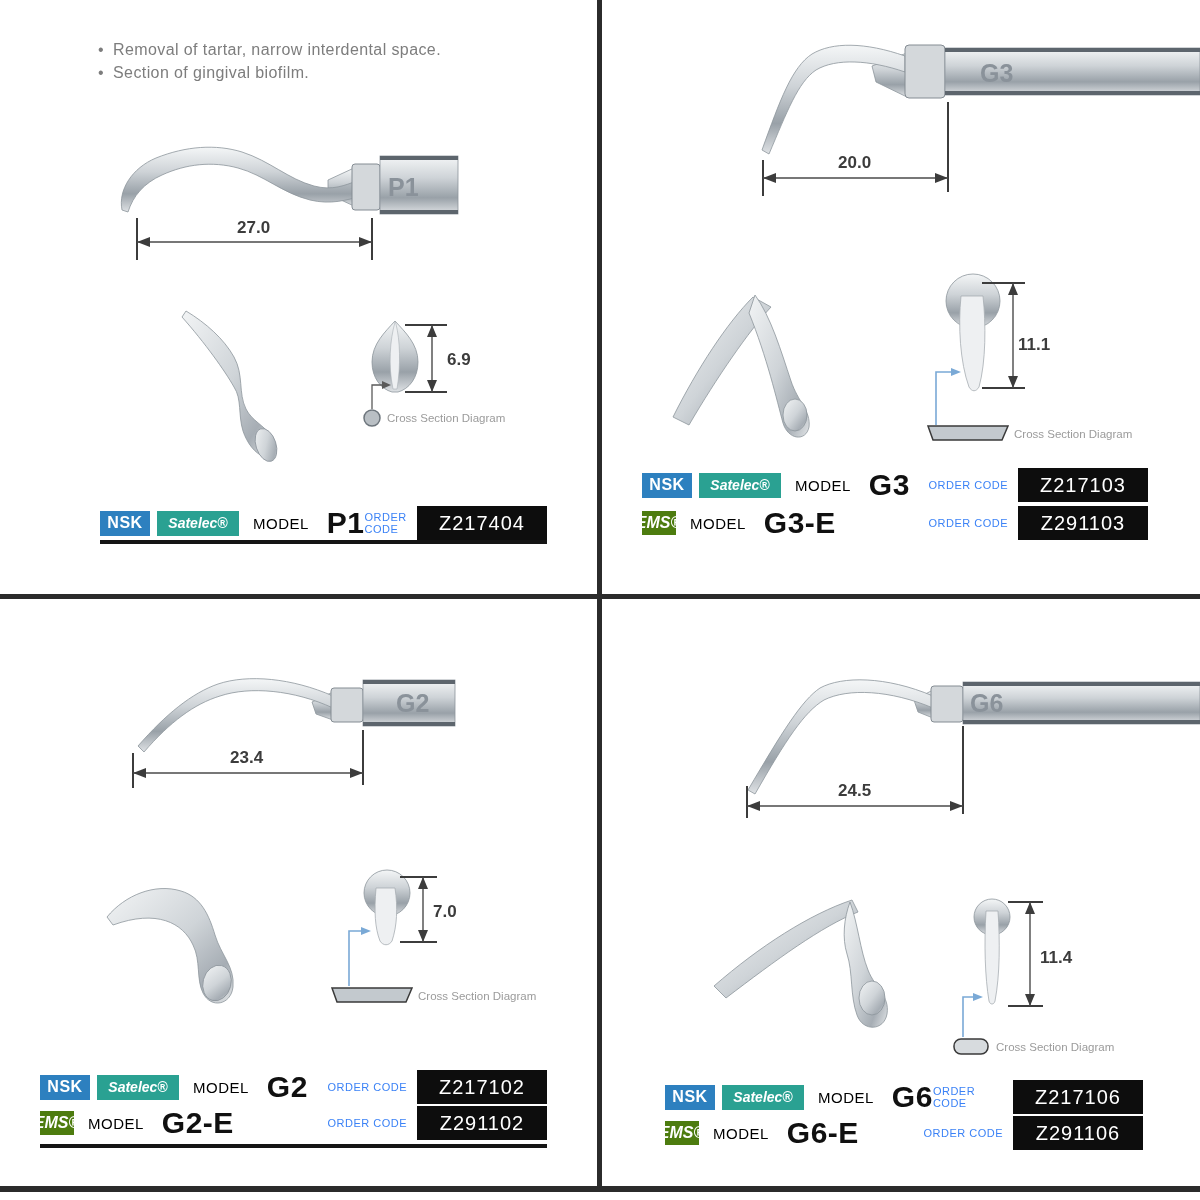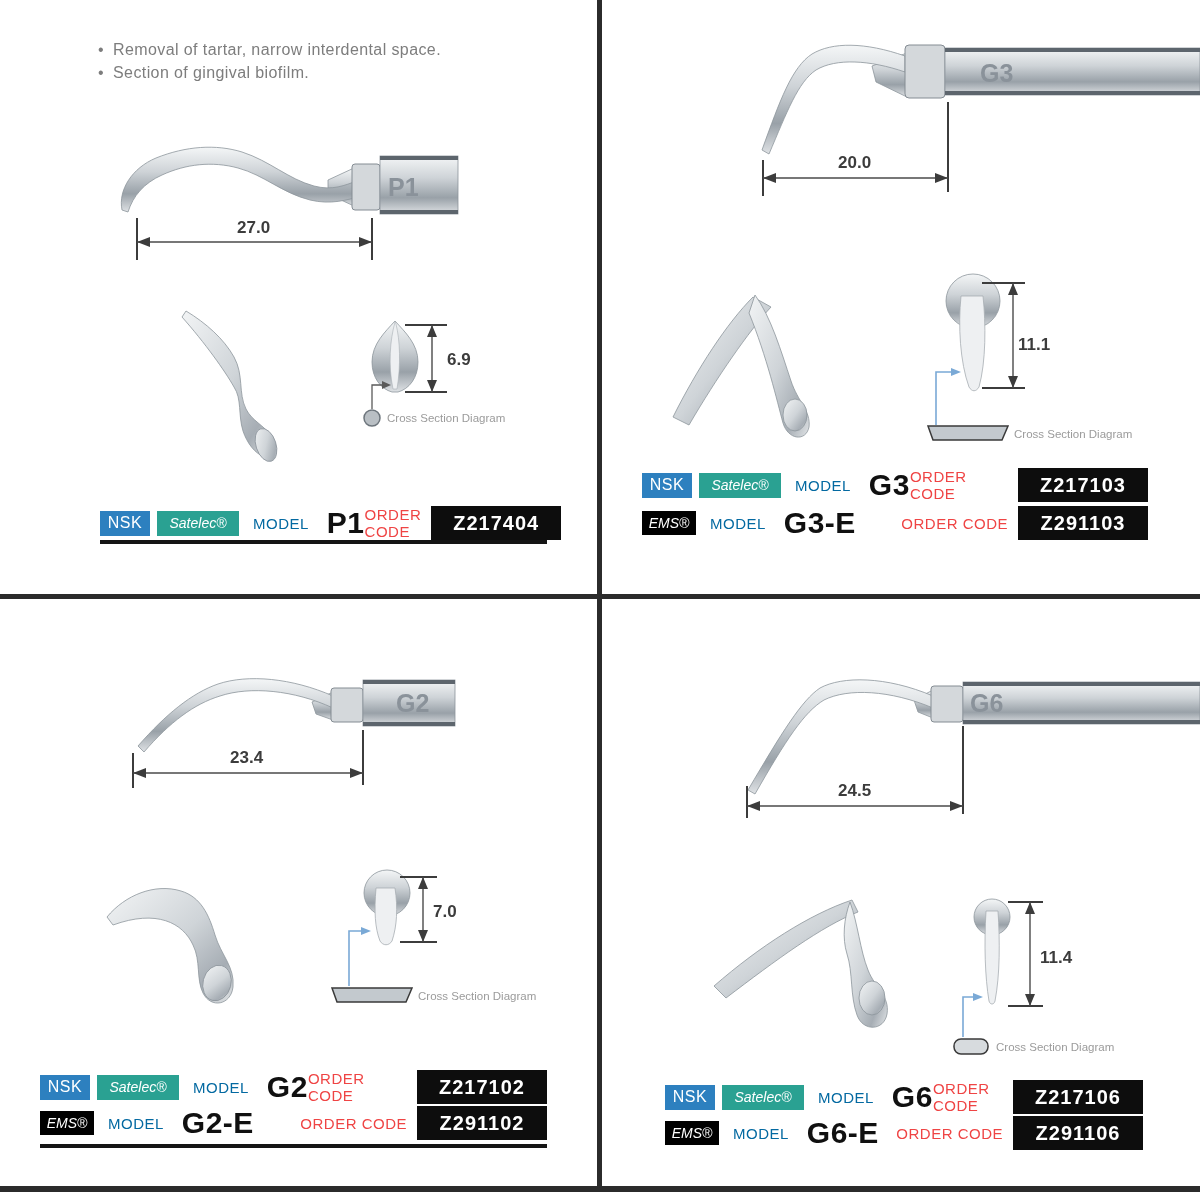--- a/index.html
+++ b/index.html
@@ -7,29 +7,29 @@
     position:relative; width:1200px; height:1200px; background:#ffffff;
     font-family:"Liberation Sans", sans-serif; overflow:hidden;
   }
   .abs { position:absolute; }
   .divider { position:absolute; background:#2b2b2b; }
 
   .bullets { position:absolute; left:98px; top:38px; color:#7d7d7d; font-size:16px; letter-spacing:.4px; }
   .bullets .li { display:flex; gap:9px; line-height:23px; }
 
   .brand-row { position:absolute; display:flex; align-items:center; }
-  .badge { display:inline-flex; align-items:center; justify-content:center; color:#fff; font-weight:normal; box-sizing:border-box; flex:0 0 auto; }
+  .badge { display:inline-flex; align-items:center; justify-content:center; color:#fff; font-weight:bold; box-sizing:border-box; flex:0 0 auto; }
   .badge-nsk { width:50px; height:25px; background:#2d80bf; font-size:16px; letter-spacing:.5px; }
   .badge-satelec { width:82px; height:25px; background:#2aa192; font-size:14px; font-style:italic; margin-left:7px;text-align:right; }
-  .badge-ems { width:54px; height:24px; background:#000000; font-size:14px; font-style:italic; }
-  .badge-code { min-width:130px; height:34px; background:#0d0d0d; font-size:20px; font-weight:bold; letter-spacing:1px; margin-left:10px; padding:0 6px; }
-  .model-label { margin-left:14px; font-size:15px; color:#0369a1; letter-spacing:.5px; }
+  .badge-ems { width:34px; height:24px; background:#4d7c0f; font-size:16px; font-style:italic; }
+  .badge-code { min-width:130px; height:34px; background:#0d0d0d; font-size:20px; font-weight:normal; letter-spacing:1px; margin-left:10px; padding:0 6px; }
+  .model-label { margin-left:14px; font-size:15px; color:#000000; letter-spacing:.5px; }
   .model-name { margin-left:18px; font-size:30px; font-weight:bold; color:#101010; letter-spacing:.5px; }
   .spacer { flex:1; }
-  .order-label { font-size:15px; color:#ef4444; letter-spacing:.5px; }
+  .order-label { font-size:11px; color:#3b82f6; letter-spacing:.5px; }
   .rule { position:absolute; background:#151515; height:4px; }
 
   svg text { font-family:"Liberation Sans", sans-serif; }
   .dim-text { font-size:17px; fill:#3c3c3c; font-weight:600; }
   .engrave { font-size:25px; font-weight:bold; fill:#8a929a; }
   .cs-label { font-size:11.5px; fill:#9b9b9b; }
   .dim-line { stroke:#4a4a4a; stroke-width:1.4; }
   .dim-tick { stroke:#3c3c3c; stroke-width:2; }
   .dim-arrow { fill:#3c3c3c; }
   .leader-blue { stroke:#7aa9d6; stroke-width:1.6; fill:none; }

